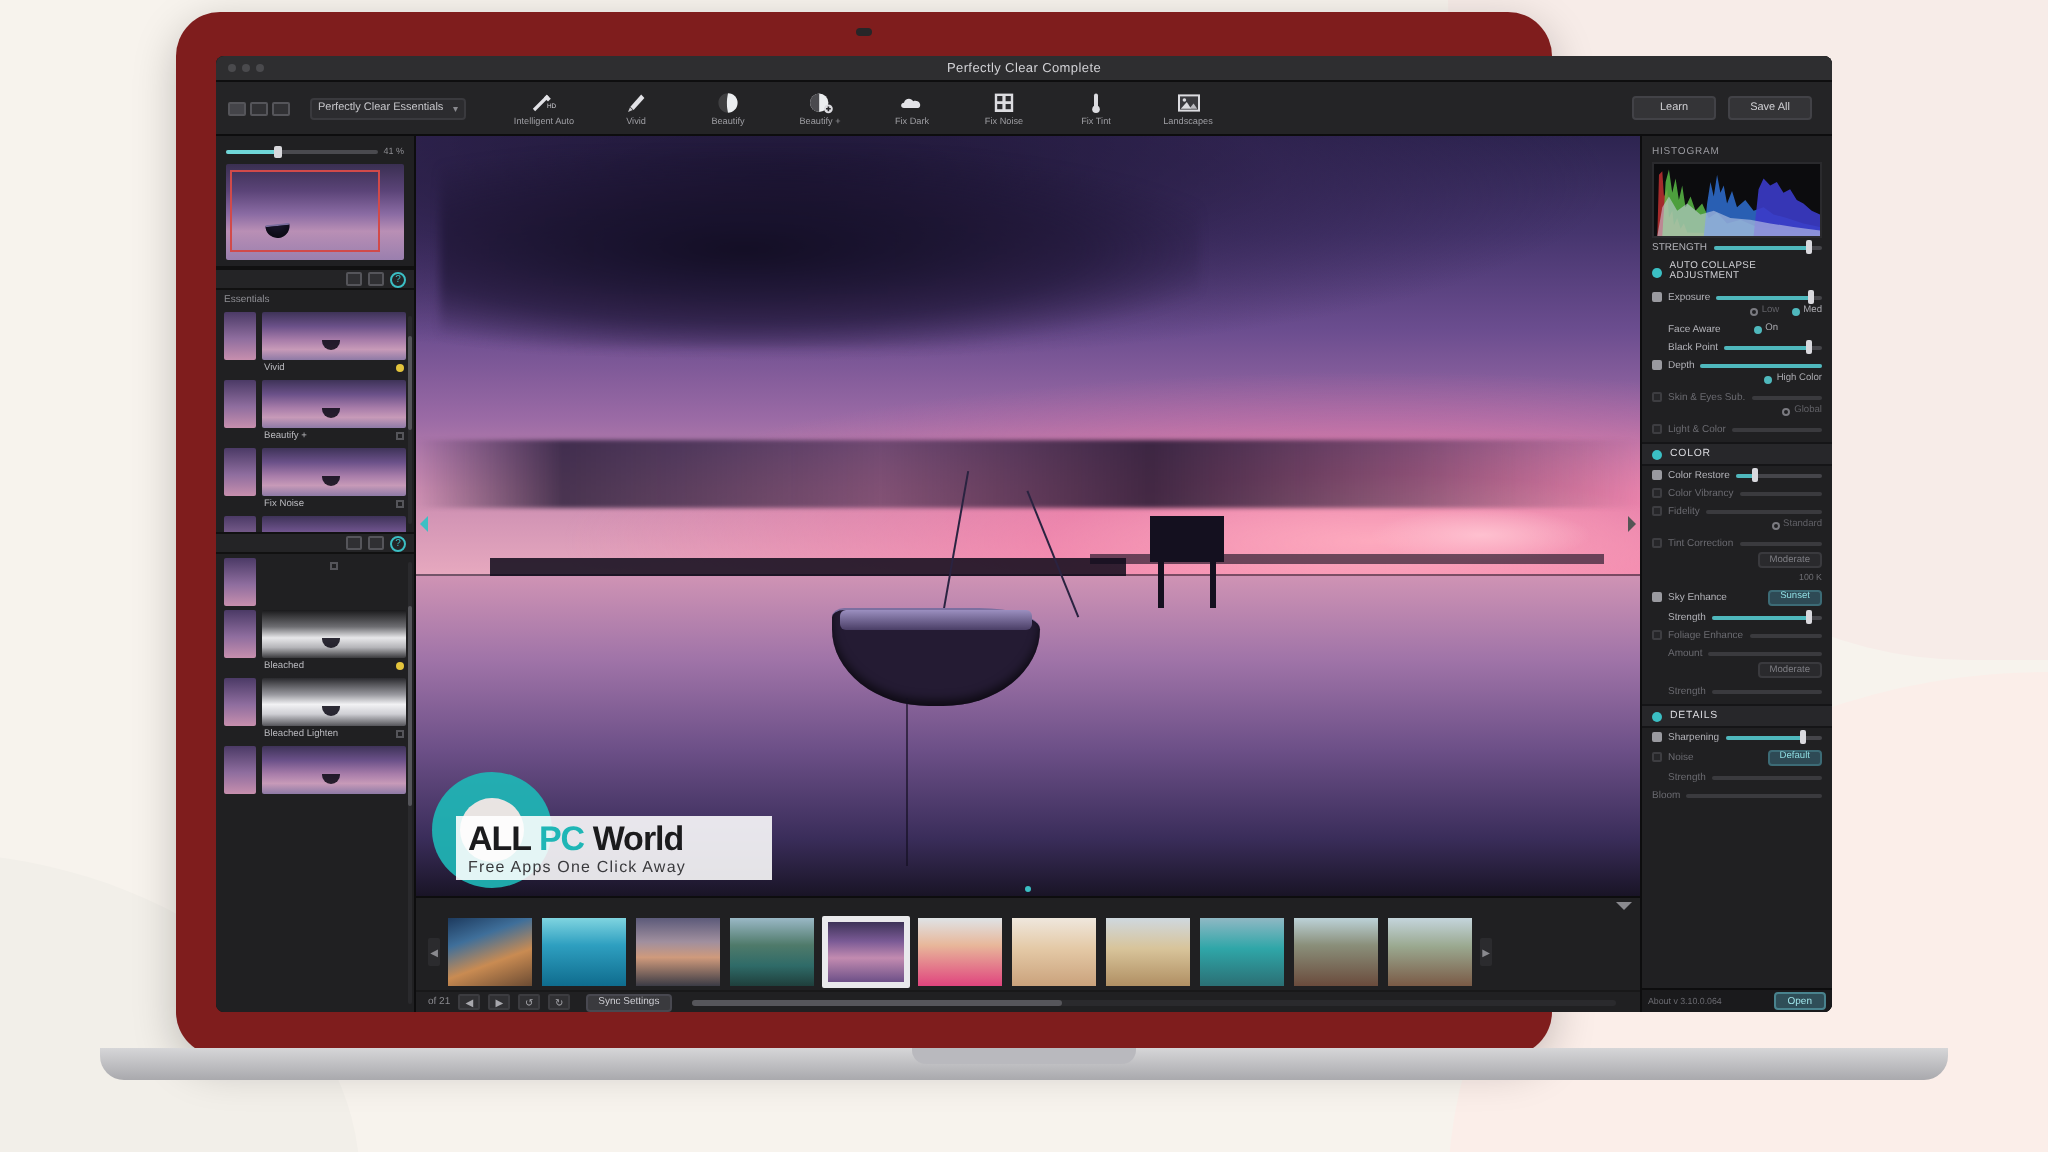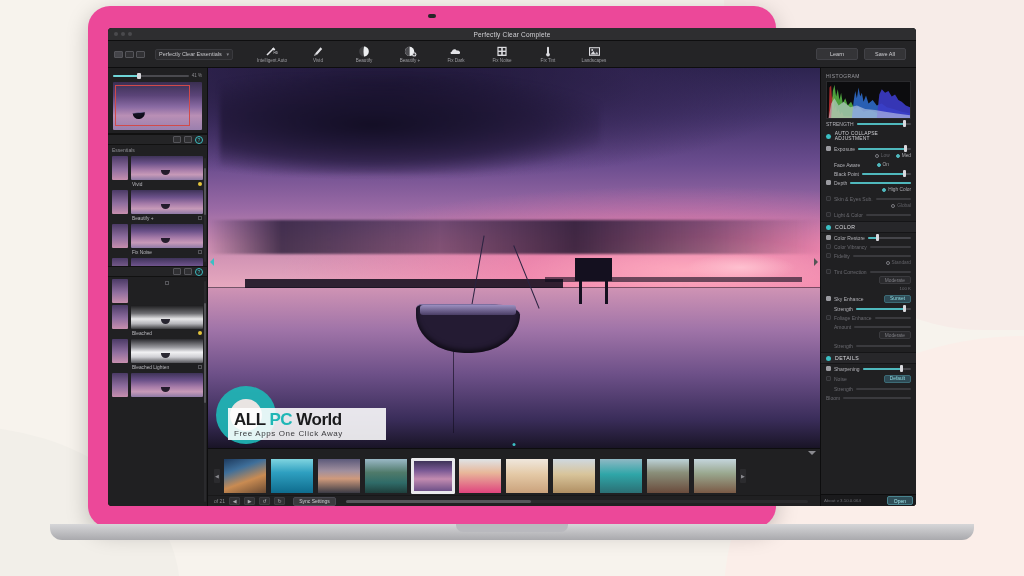--- a/index.html
+++ b/index.html
@@ -13,21 +13,21 @@
   #backdrop .blob1 { position:absolute; right:0; top:0; width:300px; height:330px;
       background:#f7ece8; border-bottom-left-radius:260px 330px; }
   #backdrop .blob2 { position:absolute; right:-40px; bottom:-60px; width:340px; height:300px;
       background:#fbeee9; border-top-left-radius:300px 260px; }
   #backdrop .blob3 { position:absolute; left:-40px; bottom:-30px; width:220px; height:180px;
       background:#f2efe9; border-top-right-radius:240px 180px; }
 
   
   #laptop { position:absolute; left:88px; top:6px; width:848px; height:545px; }
   .lid { position:absolute; left:0; top:0; width:688px; height:522px;
-      background:#ec4899; border-radius:22px; box-shadow:0 6px 22px rgba(0,0,0,.22); }
+      background:#7f1d1d; border-radius:22px; box-shadow:0 6px 22px rgba(0,0,0,.22); }
   .screen-bezel { position:absolute; left:20px; top:22px; width:808px; height:478px;
       background:#141416; border-radius:4px; overflow:hidden; }
   .notch { position:absolute; left:50%; transform:translateX(-50%); top:8px; width:8px; height:4px;
       background:#262628; border-radius:2px; }
   .base { position:absolute; left:-38px; top:518px; width:924px; height:16px;
       background:linear-gradient(#d6d6d8,#a9a9ad); border-radius:0 0 12px 12px; }
   .base-notch { position:absolute; left:50%; transform:translateX(-50%); top:518px;
       width:112px; height:8px; background:#b9b9be; border-radius:0 0 7px 7px; }
 
   

